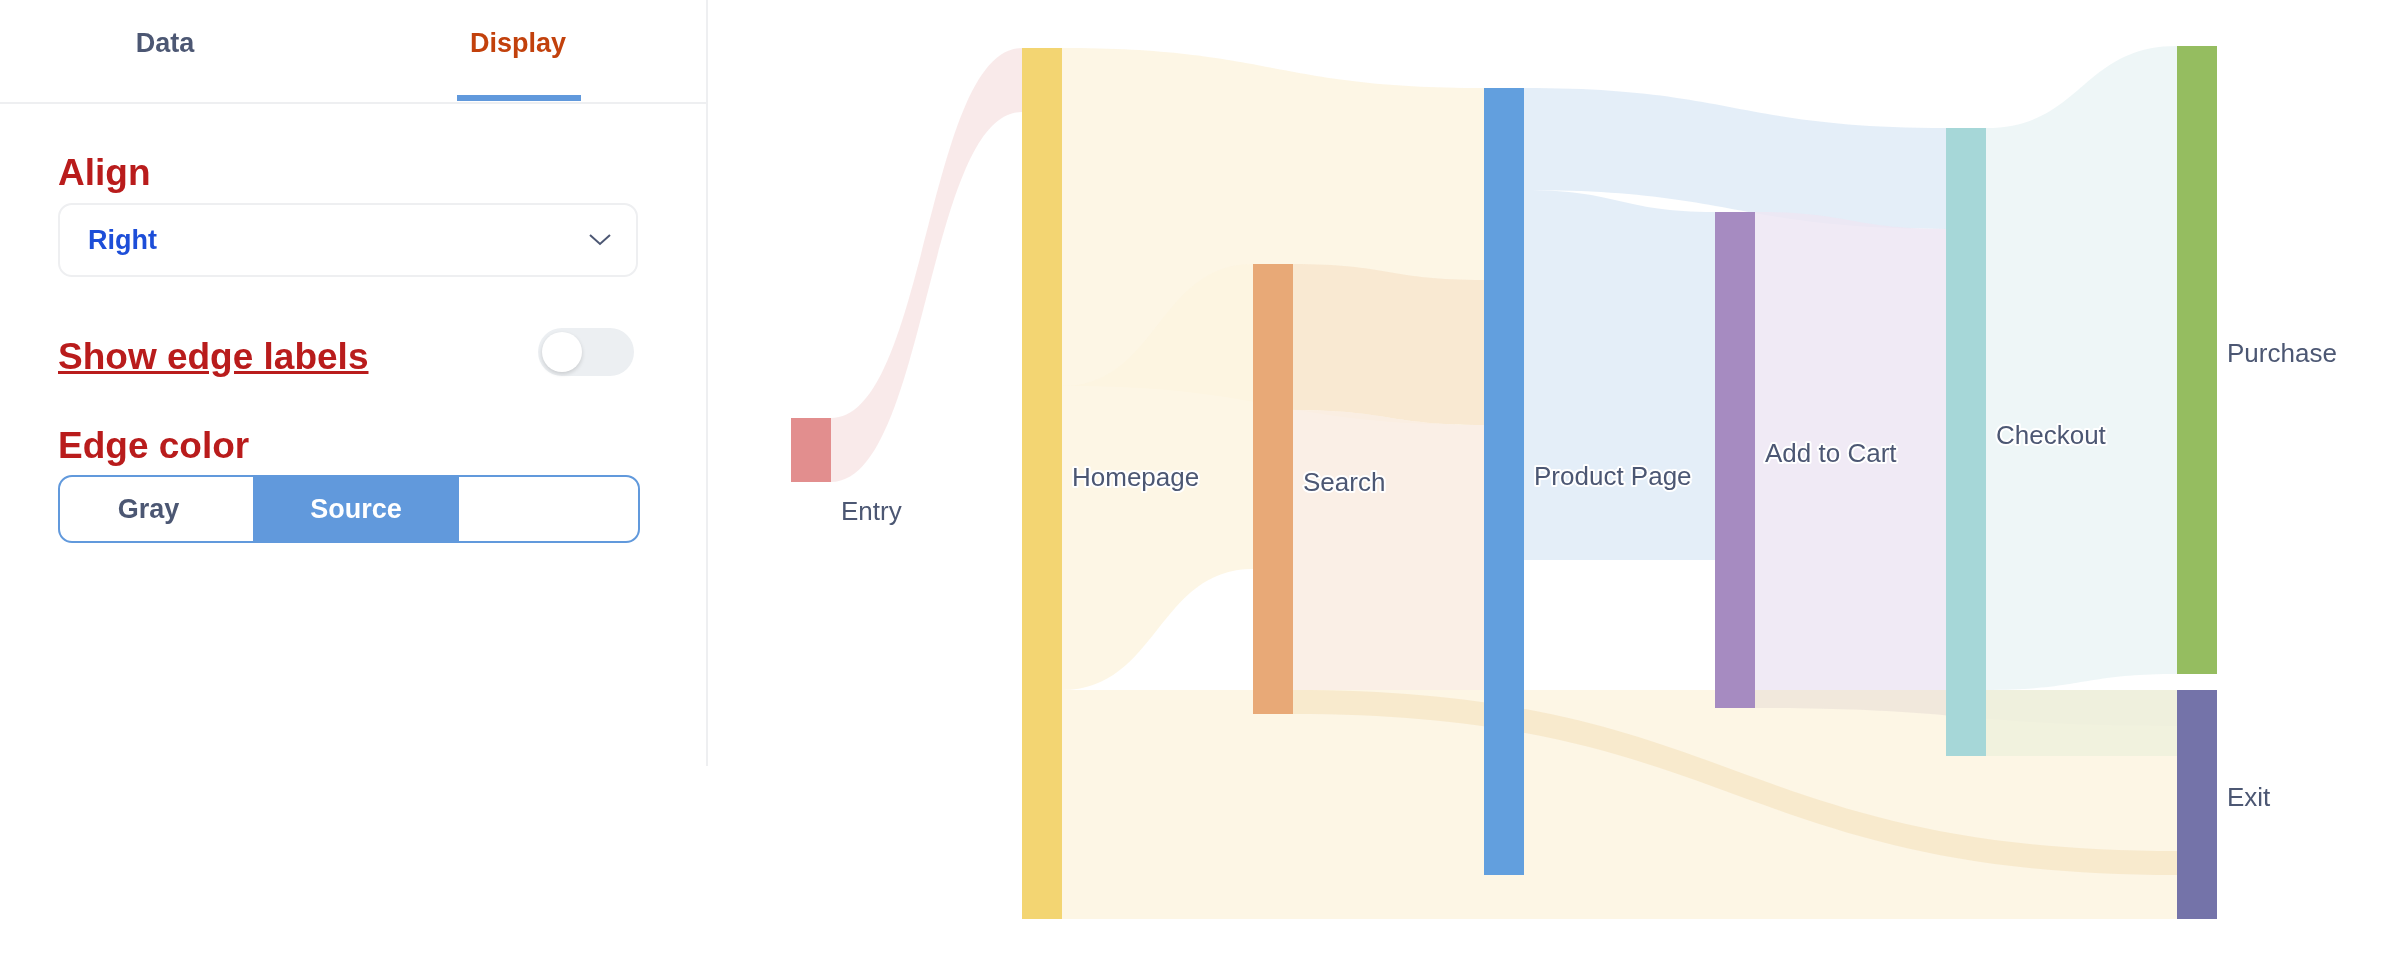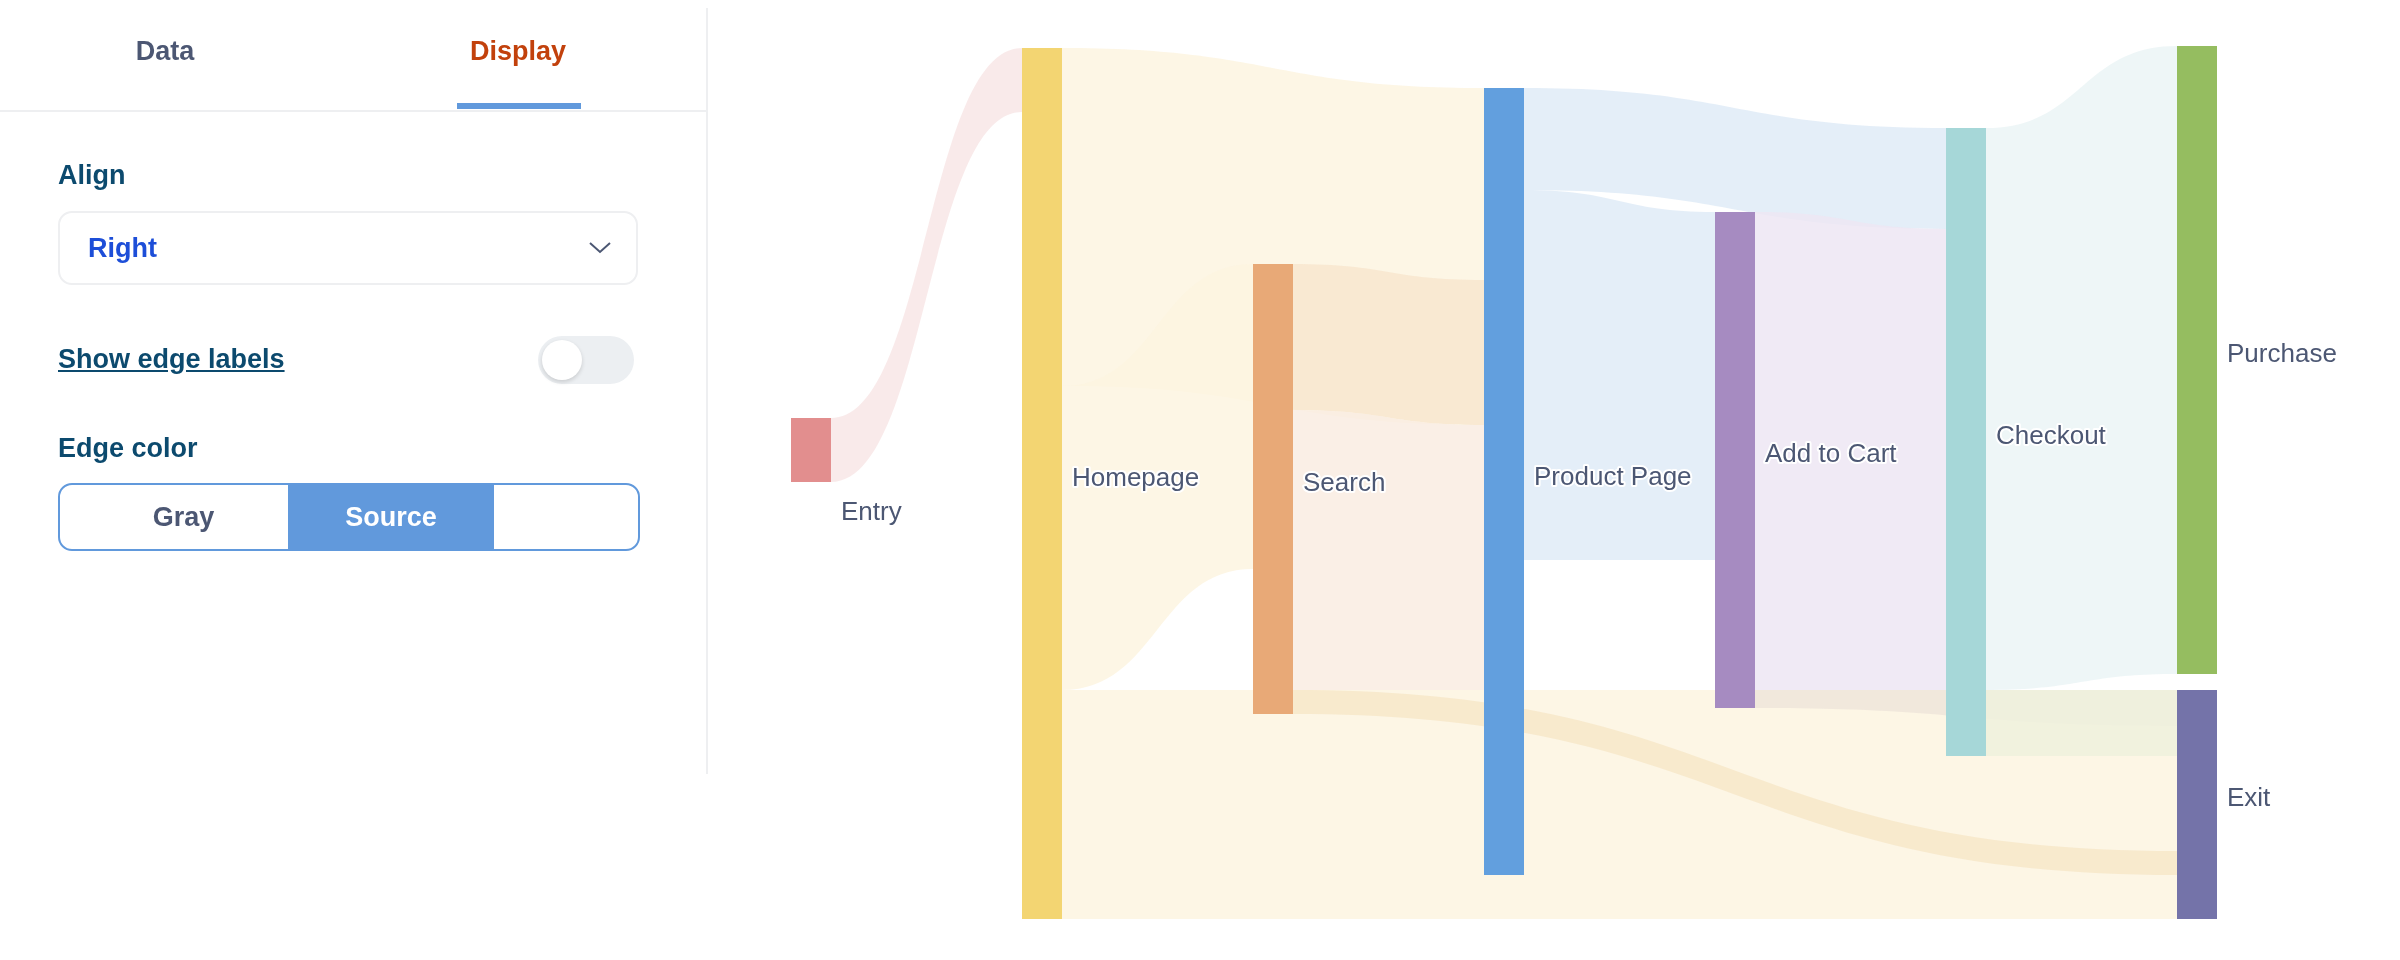--- a/index.html
+++ b/index.html
@@ -1,28 +1,28 @@
 <!DOCTYPE html>
 <html><head>
 <meta charset="utf-8">
 <style>
   html, body { margin: 0; padding: 0; background: #ffffff; }
   body { width: 2400px; height: 960px; position: relative; overflow: hidden;
          font-family: "Liberation Sans", "DejaVu Sans", sans-serif; color: #4c5773; }
-  .sidebar { position: absolute; left: 0; top: 8px; width: 706px; height: 766px;
+  .sidebar { position: absolute; left: 0; top: 0; width: 706px; height: 766px;
              border-right: 2px solid #eeeff1; background: #fff; }
   .tabs { position: absolute; left: 0; top: 0; width: 706px; height: 102px;
           border-bottom: 2px solid #eeeff1; }
   .tab { position: absolute; top: 28px; height: 40px; font-size: 27px; font-weight: bold;
          cursor: pointer; text-align: center; }
   .tab-data { left: 110px; width: 110px; color: #4c5773; }
   .tab-display { left: 440px; width: 156px; color: #c2410c; }
   .tab-underline { position: absolute; left: 457px; top: 95px; width: 124px; height: 6px;
                    background: #6199dc; }
-  .label { position: absolute; left: 58px; font-size: 27px; font-weight: bold; color: #0c4a6e; }
+  .label { position: absolute; left: 58px; font-size: 37px; font-weight: bold; color: #b91c1c; }
   .select { position: absolute; left: 58px; top: 203px; width: 580px; height: 74px;
             border: 2px solid #eeeff1; border-radius: 14px; box-sizing: border-box; cursor: pointer; }
   .select-value { position: absolute; left: 28px; top: 20px; font-size: 27px; font-weight: bold; color: #1d4ed8; }
   .select-chevron { position: absolute; right: 24px; top: 24px; width: 24px; height: 20px; }
   .toggle { position: absolute; left: 538px; top: 328px; width: 96px; height: 48px;
             border-radius: 24px; background: #eceff2; cursor: pointer; }
   .toggle-knob { position: absolute; left: 4px; top: 4px; width: 40px; height: 40px;
                  border-radius: 20px; background: #fff; box-shadow: 0 2px 4px rgba(0,0,0,0.15); }
   .seg { position: absolute; left: 58px; top: 475px; width: 582px; height: 68px;
          border: 2px solid #6199dc; border-radius: 14px; box-sizing: border-box; overflow: hidden;
@@ -52,21 +52,21 @@
     </svg>
   </div>
 
   <div class="label" style="top:336px;text-decoration:underline;">Show edge labels</div>
   <div class="toggle">
     <div class="toggle-knob"></div>
   </div>
 
   <div class="label" style="top:425px;">Edge color</div>
   <div class="seg">
-    <div class="seg-btn" style="width:177px;padding-left:35px;">Gray</div>
+    <div class="seg-btn" style="width:177px;">Gray</div>
     <div class="seg-btn active" style="width:206px;">Source</div>
   </div>
 </div>
 
 <svg class="chart" viewBox="708 0 1692 960" width="1692" height="960">
   <g id="links">
       <path d="M831,418 C926.5,418 926.5,48 1022,48 L1022,112 C926.5,112 926.5,482 831,482 Z" fill="#f8e6e6" fill-opacity="0.85"></path>
       <path d="M1062,48 C1273,48 1273,88 1484,88 L1484,425 C1273,425 1273,386 1062,386 Z" fill="#fdf5e1" fill-opacity="0.85"></path>
       <path d="M1062,386 C1157.5,386 1157.5,264 1253,264 L1253,569 C1157.5,569 1157.5,690 1062,690 Z" fill="#fdf5e1" fill-opacity="0.85"></path>
       <path d="M1062,690 C1619.5,690 1619.5,690 2177,690 L2177,919 C1619.5,919 1619.5,919 1062,919 Z" fill="#fdf5e1" fill-opacity="0.85"></path>

